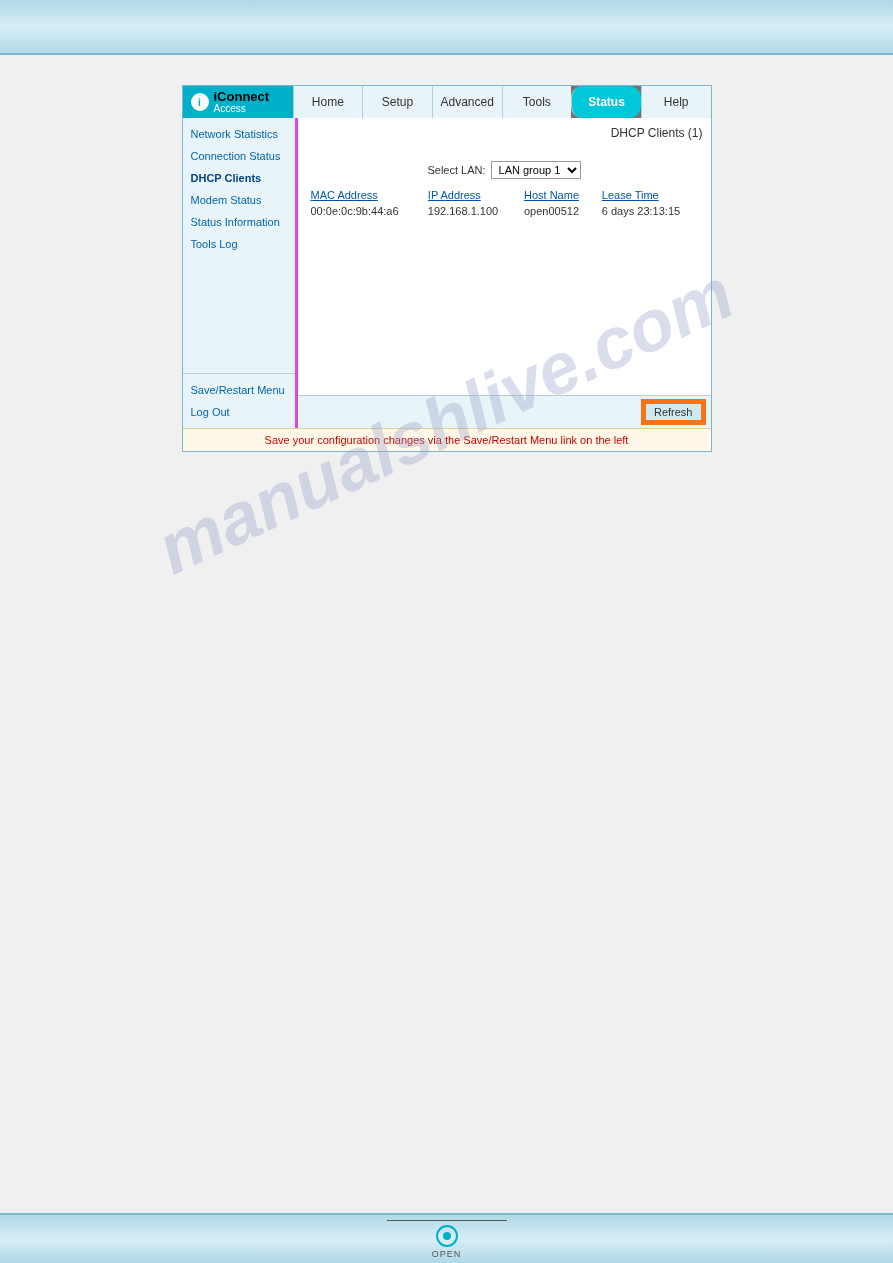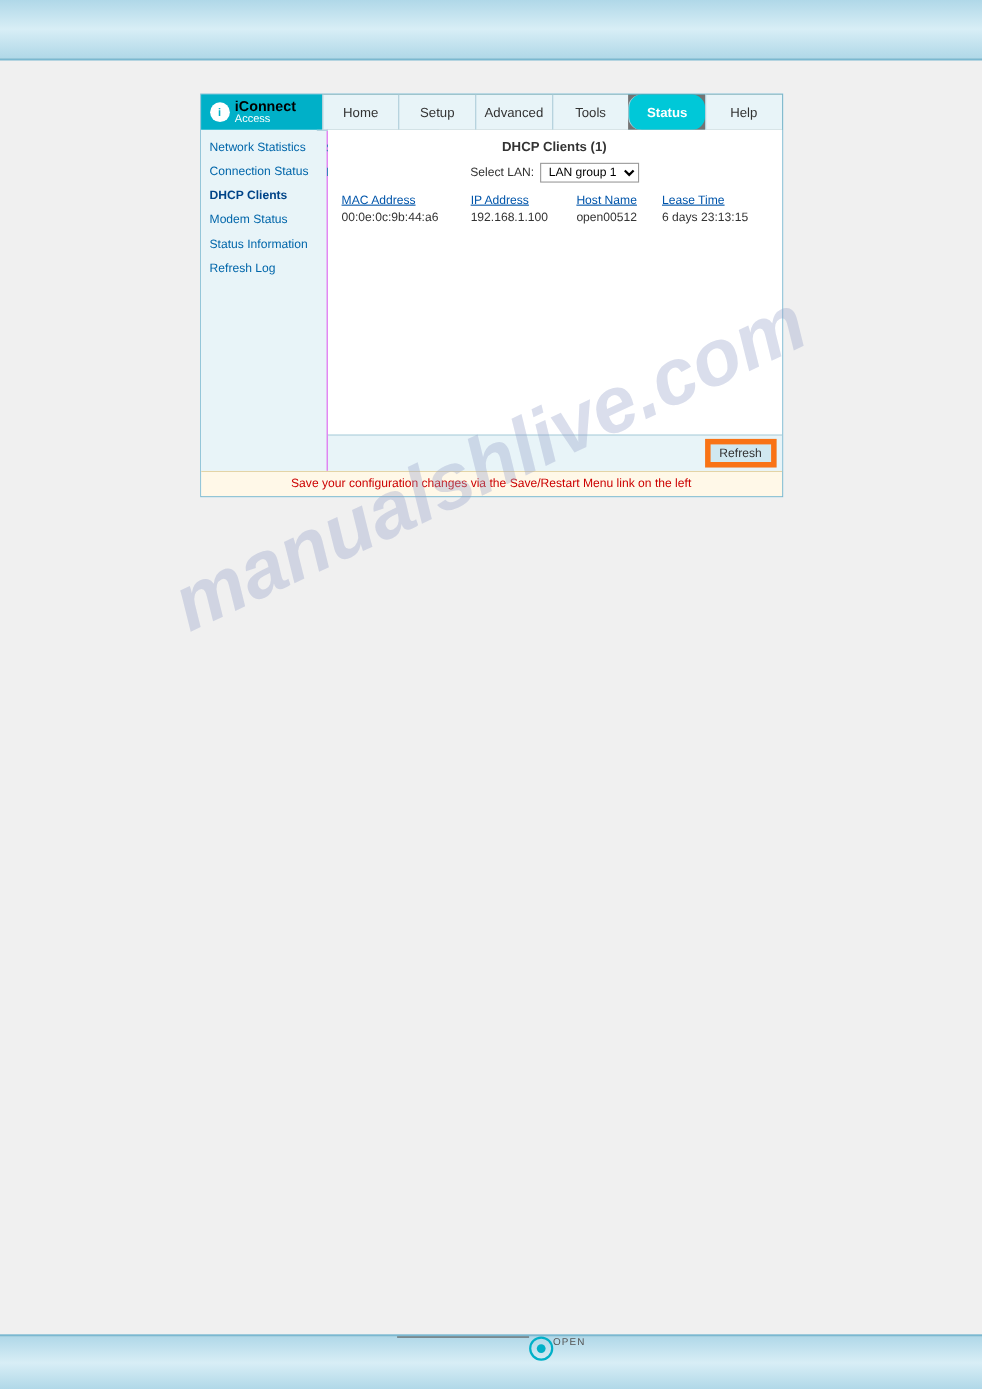--- a/index.html
+++ b/index.html
@@ -126,43 +126,42 @@
     }
 
     
     .main-content {
       flex: 1;
       padding: 8px;
       background: white;
     }
 
     .page-title {
-      text-align: center;
+      text-align: right;
       font-size: 12px;
-      font-weight: bold;
-      color: #333;
-      margin-bottom: 8px;
+      font-weight: normal;
+      color: #333;
+      margin-bottom: 21px;
     }
 
     .select-lan-row {
       display: flex;
       align-items: center;
       justify-content: center;
       margin-bottom: 8px;
       font-size: 11px;
       color: #333;
     }
 
     .select-lan-row select {
       margin-left: 5px;
       font-size: 11px;
       padding: 1px 3px;
       border: 1px solid #999;
       background: white;
-      text-align: right;
     }
 
     
     .dhcp-table {
       width: 100%;
       border-collapse: collapse;
       font-size: 11px;
     }
 
     .dhcp-table th {
@@ -184,23 +183,23 @@
       background: #e8f4f8;
       border-top: 1px solid #b0d0dc;
       display: flex;
       justify-content: flex-end;
       padding: 3px 5px;
     }
 
     .sidebar-full {
       width: 115px;
       background: #e8f4f8;
-      border-right: 1px solid #d946ef;
-      display: flex;
-      flex-direction: row;
+      border-right: 3px solid #d946ef;
+      display: flex;
+      flex-direction: column;
       justify-content: space-between;
     }
 
     .sidebar-links {
       padding: 5px 0;
     }
 
     .sidebar-footer {
       padding: 5px 0;
       border-top: 1px solid #b0d0dc;
@@ -243,22 +242,22 @@
 
     
     .bottom-footer {
       position: absolute;
       bottom: 0;
       width: 100%;
       height: 50px;
       background: linear-gradient(180deg, #b0d8e8 0%, #d8eef6 50%, #b0d8e8 100%);
       border-top: 2px solid #7ab8d0;
       display: flex;
-      flex-direction: row;
-      align-items: flex-start;
+      flex-direction: column;
+      align-items: center;
       justify-content: center;
     }
 
     .footer-line {
       width: 120px;
       height: 1px;
       background: #555;
       margin-bottom: 4px;
     }
 
@@ -314,21 +313,21 @@
 
     <div class="panel-body">
 
       <div class="sidebar-full">
         <div class="sidebar-links">
           <div class="sidebar-item">Network Statistics</div>
           <div class="sidebar-item">Connection Status</div>
           <div class="sidebar-item active">DHCP Clients</div>
           <div class="sidebar-item">Modem Status</div>
           <div class="sidebar-item">Status Information</div>
-          <div class="sidebar-item">Refresh Log</div>
+          <div class="sidebar-item">Tools Log</div>
         </div>
         <div class="sidebar-footer">
           <div class="sidebar-item">Save/Restart Menu</div>
           <div class="sidebar-item">Log Out</div>
         </div>
       </div>
 
       <div style="flex:1; display:flex; flex-direction:column;">
         <div class="main-content" style="flex:1;">
           <div class="page-title">DHCP Clients (1)</div>

